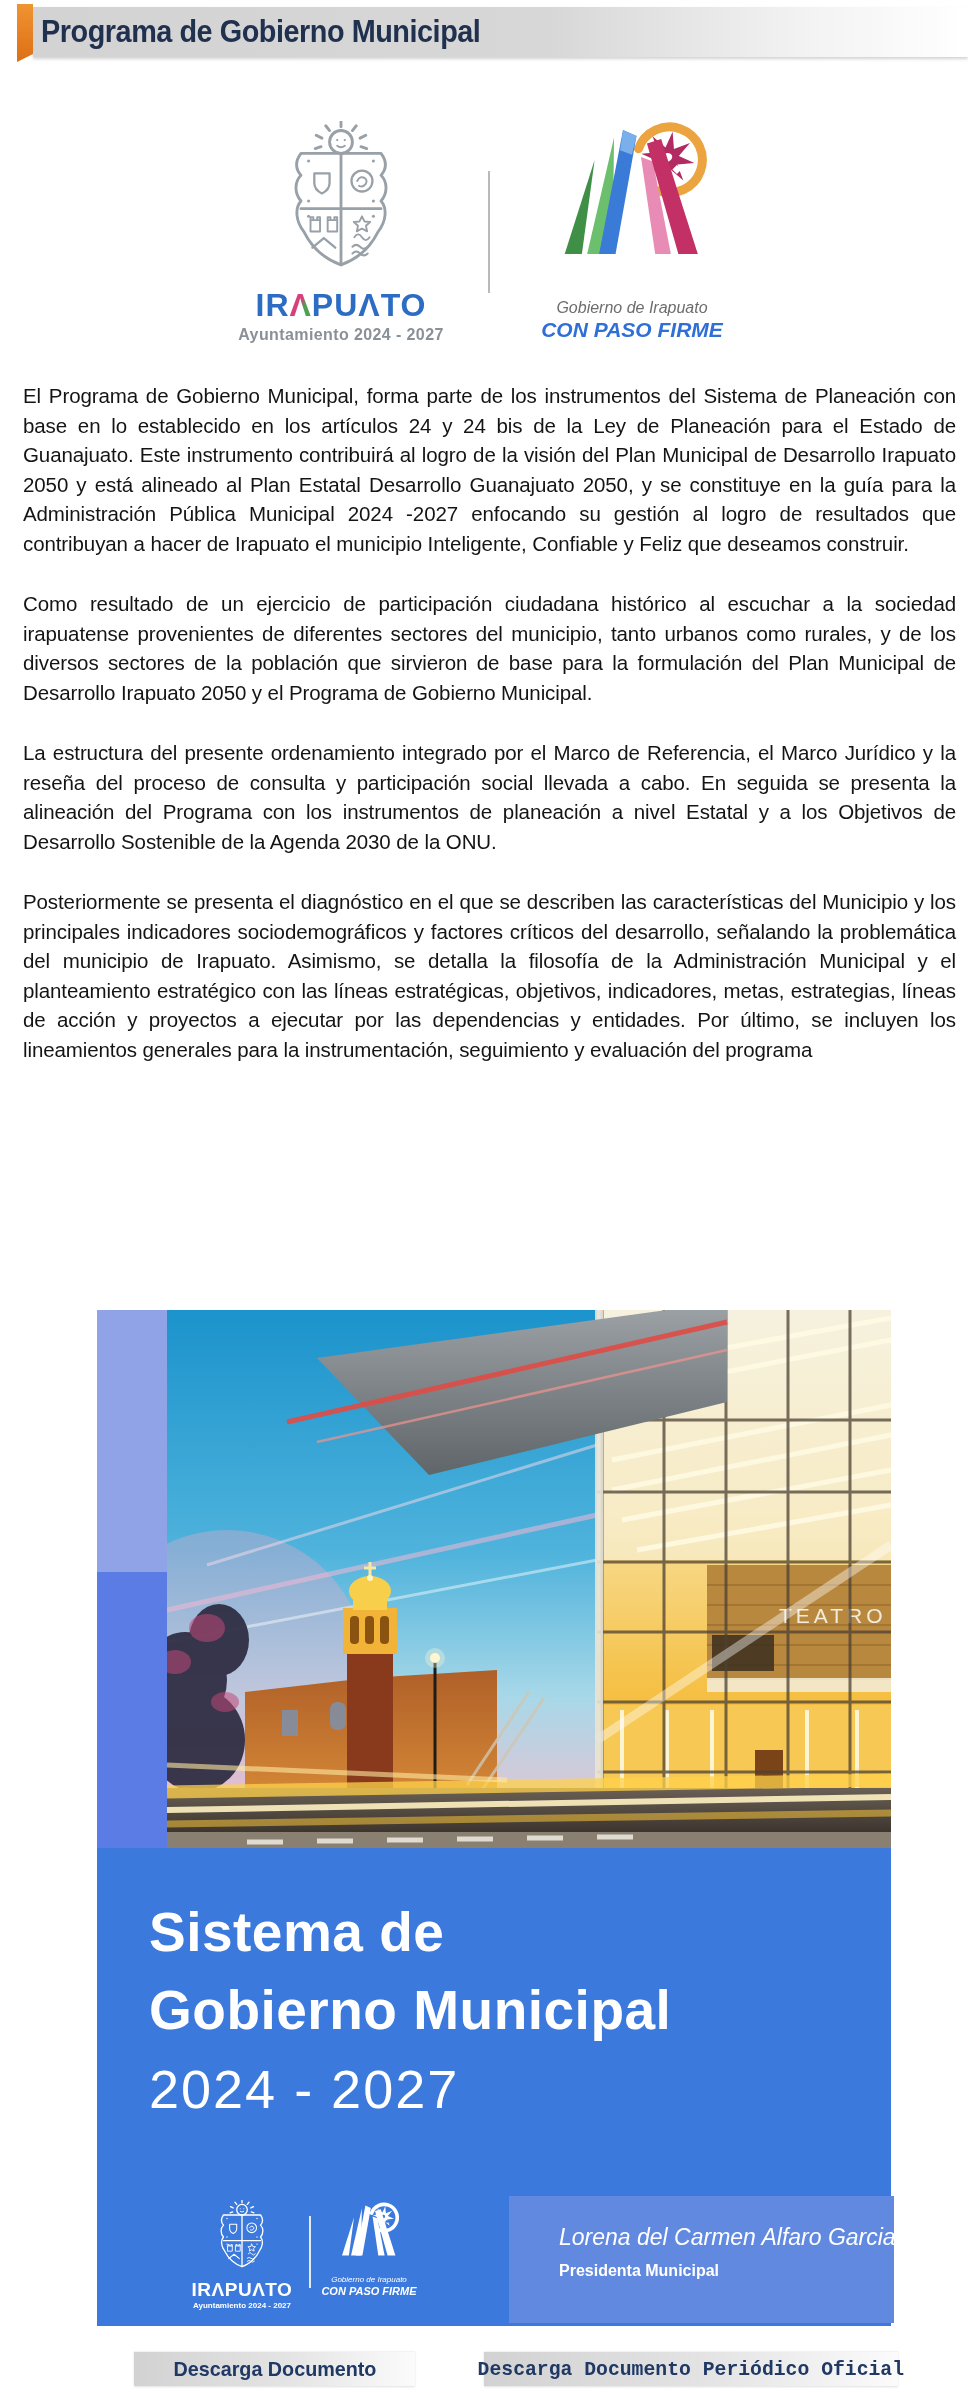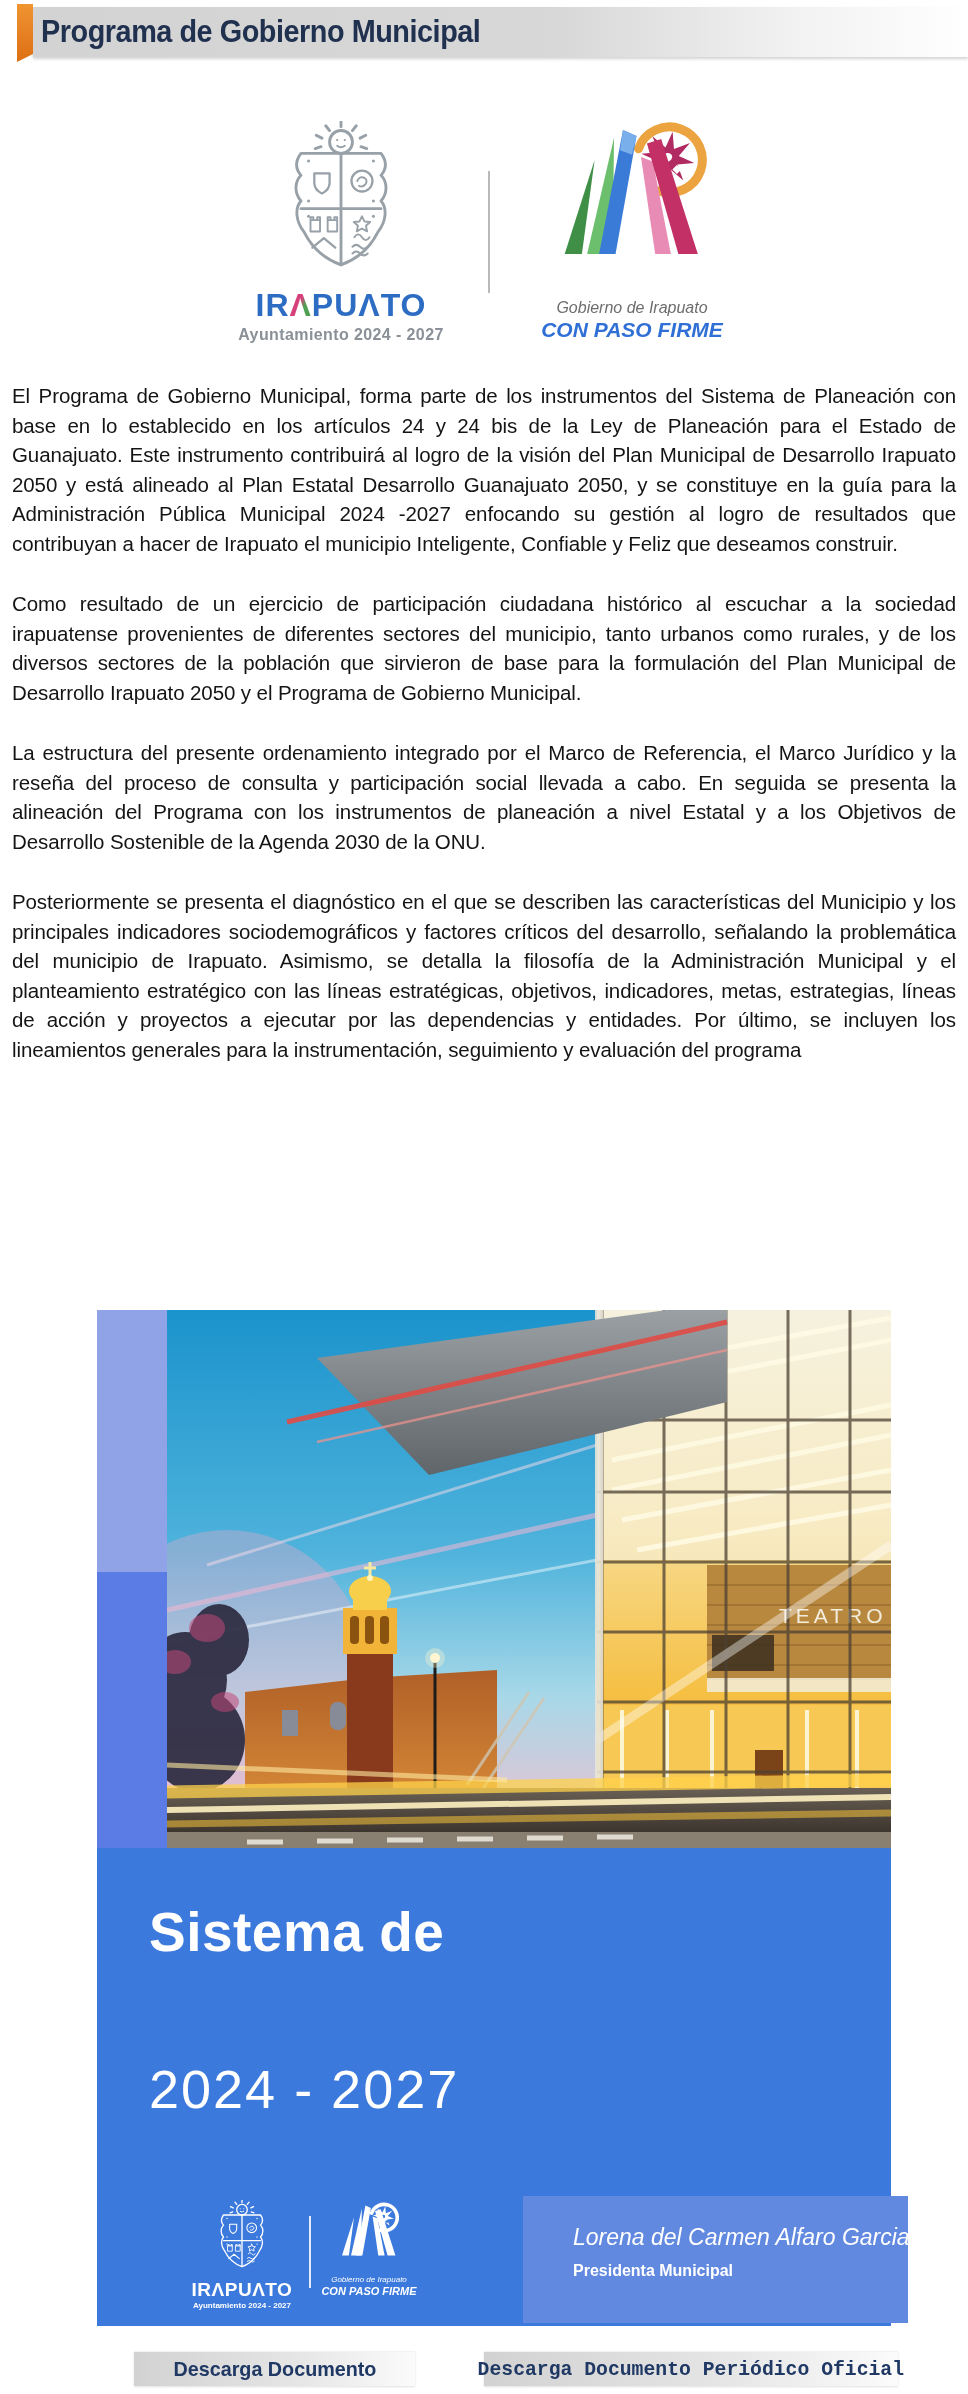--- a/index.html
+++ b/index.html
@@ -31,21 +31,21 @@
   }
   .crest-sub{font-size:16px;font-weight:700;color:#8A9097;margin-top:5px;letter-spacing:.4px;}
   .logo-divider{width:2px;height:122px;background:#b9b9b9;margin-top:50px;}
   .amark-block{width:200px;text-align:center;}
   .amark-svg{width:150px;height:172px;}
   .pf-line1{font-size:16px;font-style:italic;color:#6d6d6d;line-height:1.1;margin-top:2px;}
   .pf-line2{font-size:21px;font-style:italic;font-weight:800;color:#2F6FD6;line-height:1.2;}
 
   
   .body-text{position:absolute;left:12px;top:381px;width:944px;color:#141414;}
-  .body-text p{margin:0 0 31px 0;font-size:20.5px;line-height:29.5px;
+  .body-text p{margin:0 0 31px 11px;font-size:20.5px;line-height:29.5px;
     text-align:justify;letter-spacing:-.1px;}
 
   
   .poster{position:absolute;left:97px;top:1310px;width:794px;height:1016px;}
   .stripe-top{position:absolute;left:0;top:0;width:70px;height:262px;background:#8FA3E6;}
   .stripe-mid{position:absolute;left:0;top:262px;width:70px;height:276px;background:#5B7CE4;}
   .poster-photo{position:absolute;left:70px;top:0;width:724px;height:538px;}
   .poster-panel{position:absolute;left:0;top:538px;width:794px;height:478px;background:#3B79DD;}
   .poster-t1{position:absolute;left:52px;top:52px;font-size:55px;font-weight:800;color:#fff;
     letter-spacing:.5px;white-space:nowrap;}
@@ -55,21 +55,21 @@
     letter-spacing:2px;white-space:nowrap;text-align:right;}
   .pp-crest{position:absolute;left:84px;top:352px;width:122px;text-align:center;}
   .pp-crest .crest-svg{width:62px;height:75px;color:#ffffff;}
   .pp-wordmark{font-size:19px;font-weight:800;color:#fff;letter-spacing:.5px;line-height:1;margin-top:1px;white-space:nowrap;}
   .pp-sub{font-size:8px;font-weight:700;color:#fff;margin-top:2px;}
   .pp-divider{position:absolute;left:212px;top:368px;width:2px;height:72px;background:rgba(255,255,255,.85);}
   .pp-amark{position:absolute;left:222px;top:354px;width:100px;text-align:center;}
   .pp-amark .amark-svg{width:60px;height:69px;}
   .pp-gob{font-size:8px;font-style:italic;color:#fff;line-height:1.2;}
   .pp-cpf{font-size:11px;font-style:italic;font-weight:800;color:#fff;line-height:1.2;}
-  .official-panel{position:absolute;left:426px;top:348px;width:385px;height:127px;background:#6289E0;}
+  .official-panel{position:absolute;left:412px;top:348px;width:385px;height:127px;background:#6289E0;}
   .official-name{position:absolute;left:50px;top:28px;font-size:23px;font-style:italic;color:#fff;white-space:nowrap;}
   .official-title{position:absolute;left:50px;top:66px;font-size:16px;font-weight:800;color:#fff;white-space:nowrap;}
 
   
   .dl-btn{position:absolute;top:2351px;height:34px;display:flex;align-items:center;justify-content:center;
     background:linear-gradient(to right,#d2d2d2 0%,#e4e4e4 55%,#fbfbfb 100%);
     border-top:1px solid #f3f3f3;box-shadow:0 1px 2px rgba(0,0,0,.12);
     color:#1F3864;font-size:21px;font-weight:700;cursor:pointer;white-space:nowrap;margin-left:32px;}
   .dl-btn span{transform:scaleX(.94);}
   .btn-doc{left:102px;width:281px;}
@@ -259,20 +259,21 @@
       <rect x="0" y="522" width="724" height="16" fill="#8a8072"></rect>
       <path d="M0 482 L724 470" stroke="#ffd24a" stroke-width="13" opacity=".75"></path>
       <path d="M0 500 L724 487" stroke="#fff2c2" stroke-width="6" opacity=".9"></path>
       <path d="M0 514 L724 503" stroke="#e8b83a" stroke-width="7" opacity=".6"></path>
       <path d="M0 455 L340 470" stroke="#ffe9a0" stroke-width="5" opacity=".6"></path>
       <path d="M80 532 h36 M150 531 h36 M220 530 h36 M290 529 h36 M360 528 h36 M430 527 h36" stroke="#f5f2e8" stroke-width="5" opacity=".8"></path>
     </svg>
 
     <div class="poster-panel">
       <div class="poster-t1">Sistema de</div>
+      <div class="poster-t2">Gobierno Municipal</div>
       <div class="poster-years">2024 - 2027</div>
 
       <div class="pp-crest">
         <svg class="crest-svg" viewBox="0 0 140 170">
             <use href="#crest"></use>
           </svg>
         <div class="pp-wordmark"><span>IR</span><span>Λ</span><span>PUΛTO</span></div>
         <div class="pp-sub">Ayuntamiento 2024 - 2027</div>
       </div>
       <div class="pp-divider"></div>

